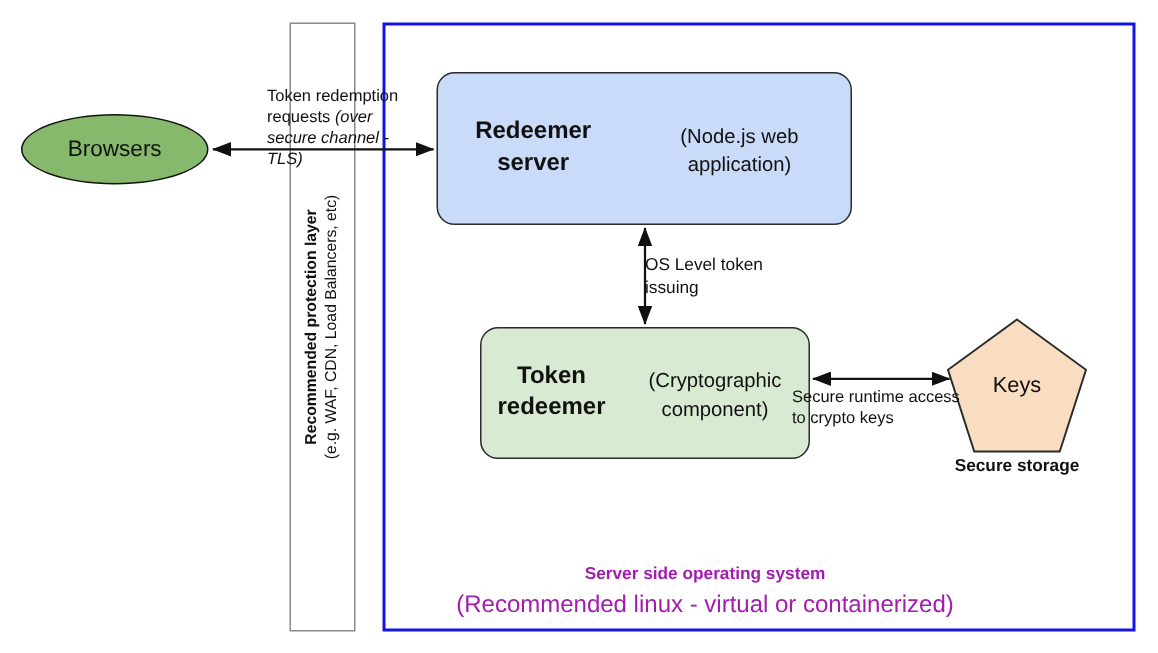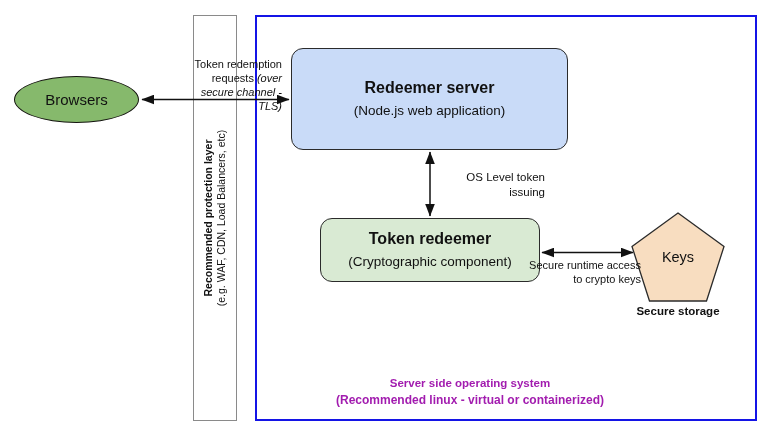--- a/index.html
+++ b/index.html
@@ -79,38 +79,38 @@
   .node-browsers .lbl {
     font-size: 15px;
     color: #111111;
   }
 
   .node-box {
     position: absolute;
     box-sizing: border-box;
     border-radius: 12px;
     display: flex;
-    flex-direction: column;
+    flex-direction: row;
     align-items: center;
     justify-content: center;
     text-align: center;
   }
   .node-redeemer-server {
     left: 291px;
     top: 48px;
     width: 277px;
     height: 102px;
     background: #c9dbf8;
     border: 1.3px solid #2b2b2b;
   }
   .node-token-redeemer {
     left: 320px;
     top: 218px;
     width: 220px;
-    height: 64px;
+    height: 88px;
     background: #d9ead3;
     border: 1.3px solid #2b2b2b;
   }
   .node-title {
     font-size: 16px;
     font-weight: bold;
     color: #111111;
     line-height: 1.3;
   }
   .node-sub {
@@ -146,21 +146,21 @@
     text-align: center;
     font-size: 11.5px;
     font-weight: bold;
     color: #111111;
   }
 
   
   .edge-label {
     position: absolute;
     color: #111111;
-    text-align: right;
+    text-align: left;
     line-height: 1.28;
   }
   .lbl-token-redemption {
     left: 178px;
     top: 57px;
     width: 104px;
     font-size: 11px;
   }
   .lbl-token-redemption .it { font-style: italic; }
 
@@ -187,22 +187,22 @@
     color: #a21caf;
   }
   .os-caption .cap-title {
     display: block;
     font-size: 11.5px;
     font-weight: bold;
     line-height: 1.45;
   }
   .os-caption .cap-sub {
     display: block;
-    font-size: 12px;
-    font-weight: bold;
+    font-size: 16px;
+    font-weight: normal;
     line-height: 1.45;
   }
 
   
   .arrows {
     position: absolute;
     left: 0;
     top: 0;
     width: 772px;
     height: 435px;

